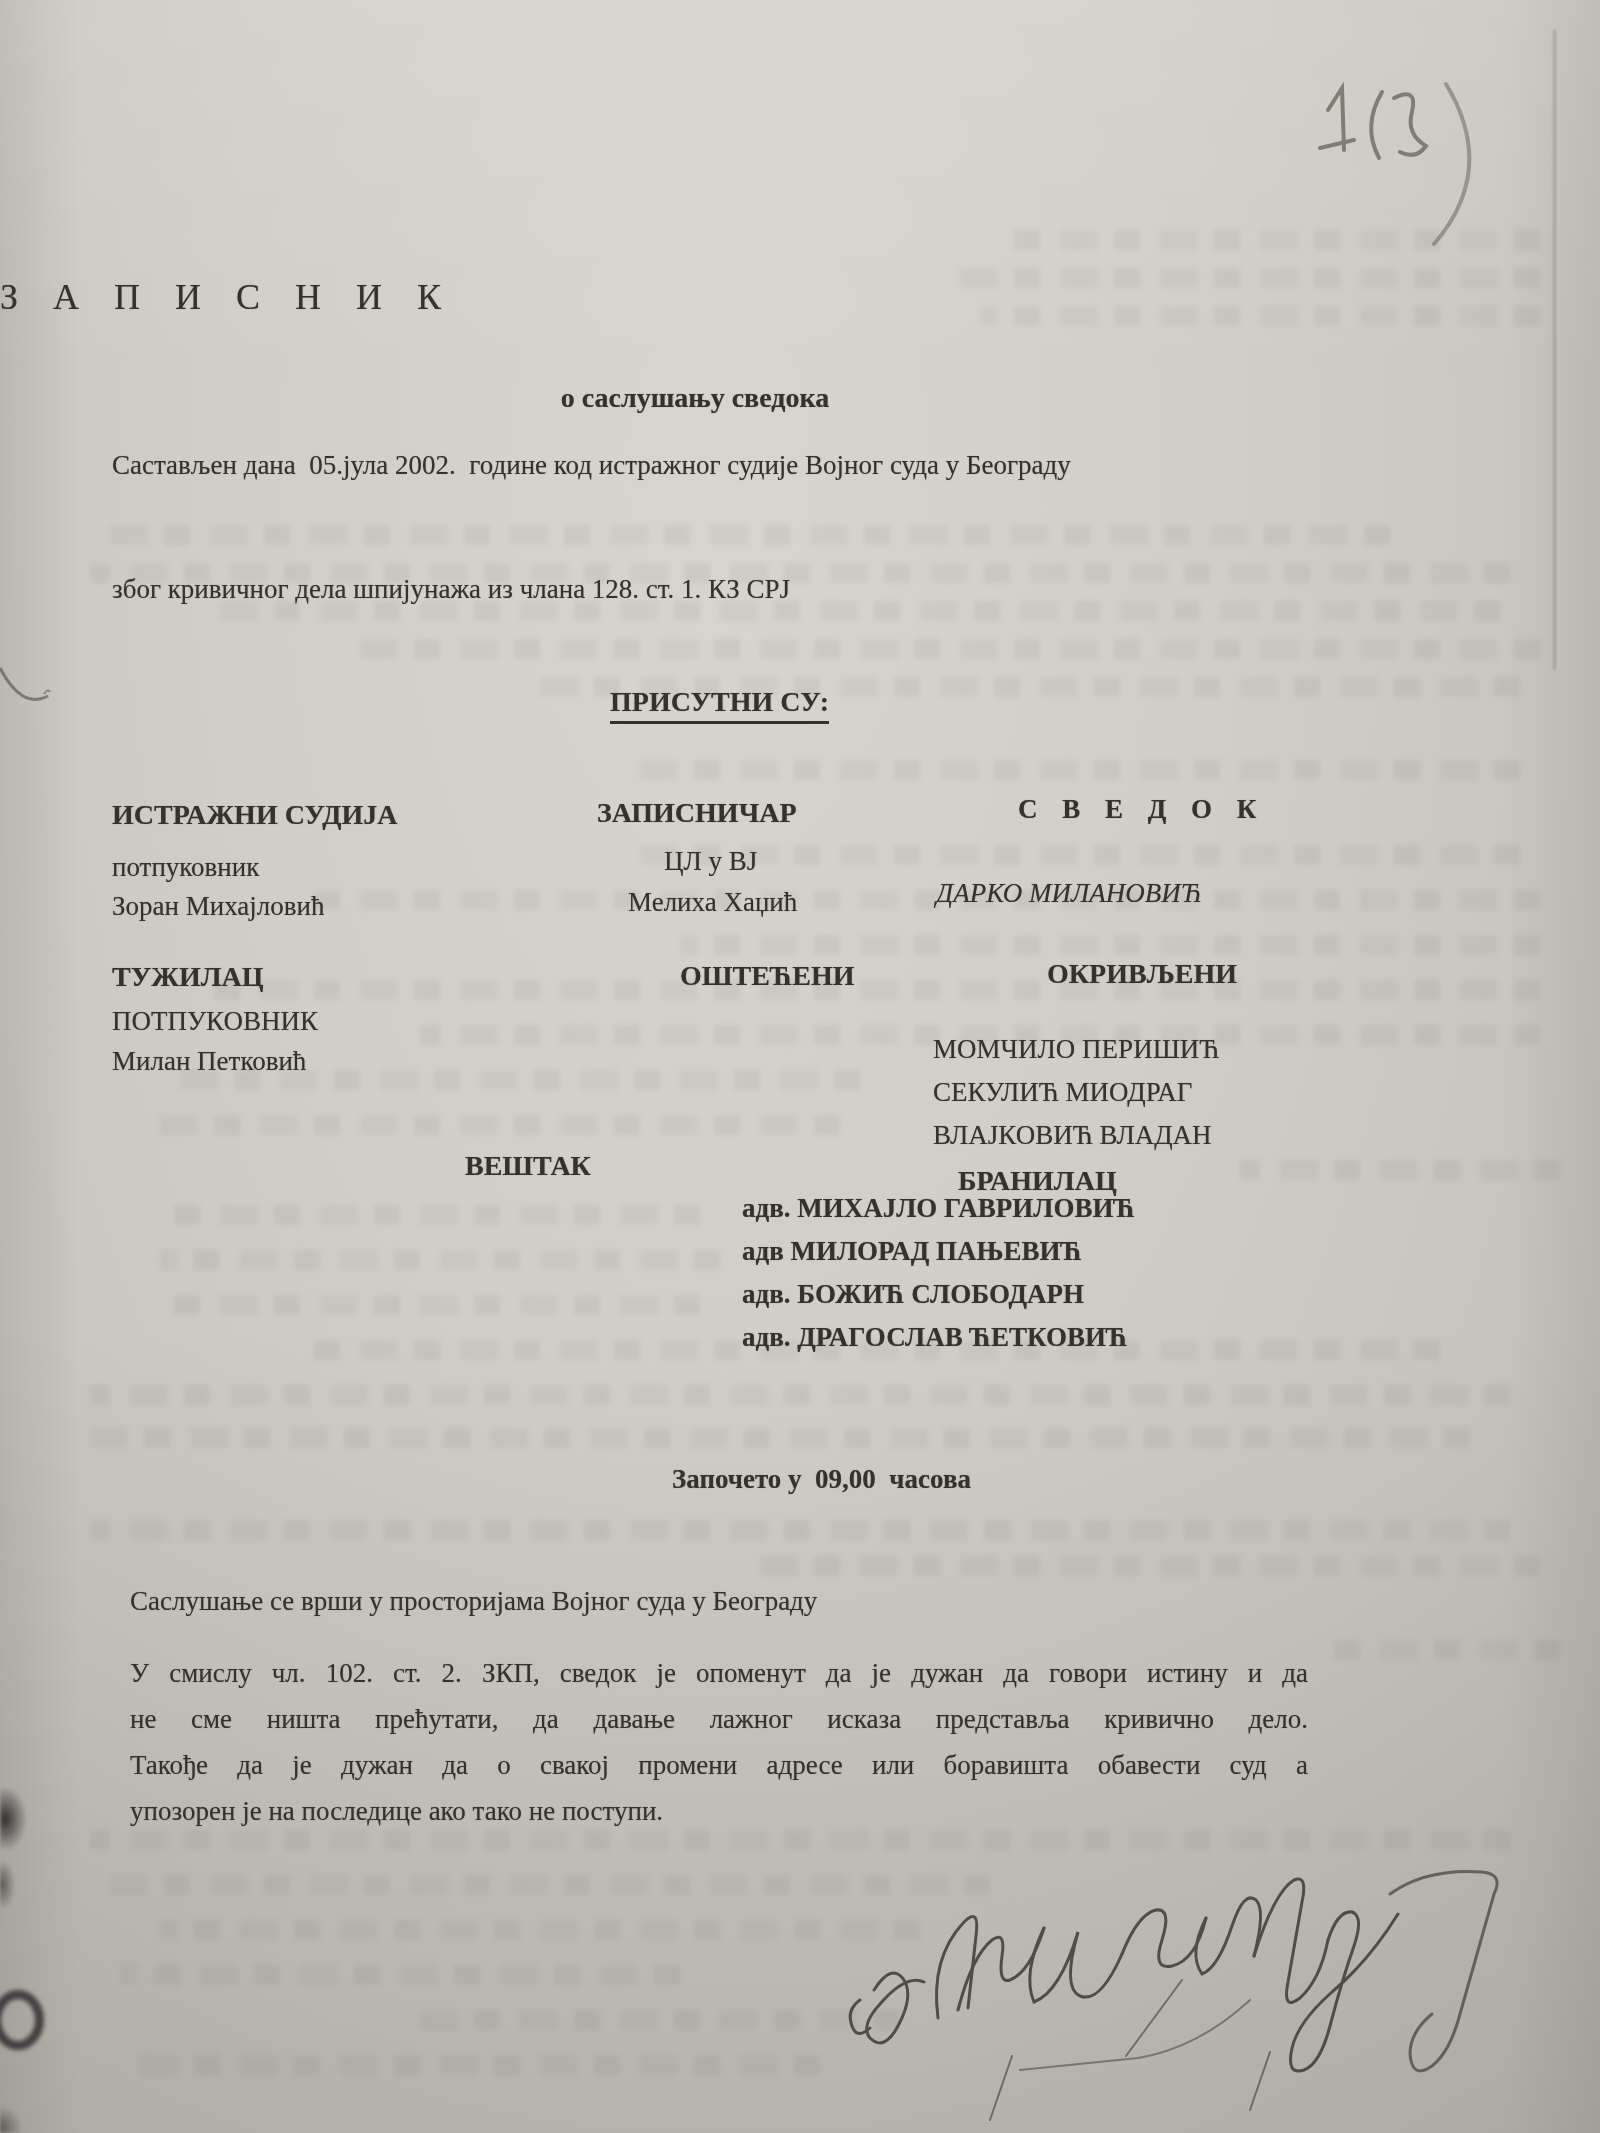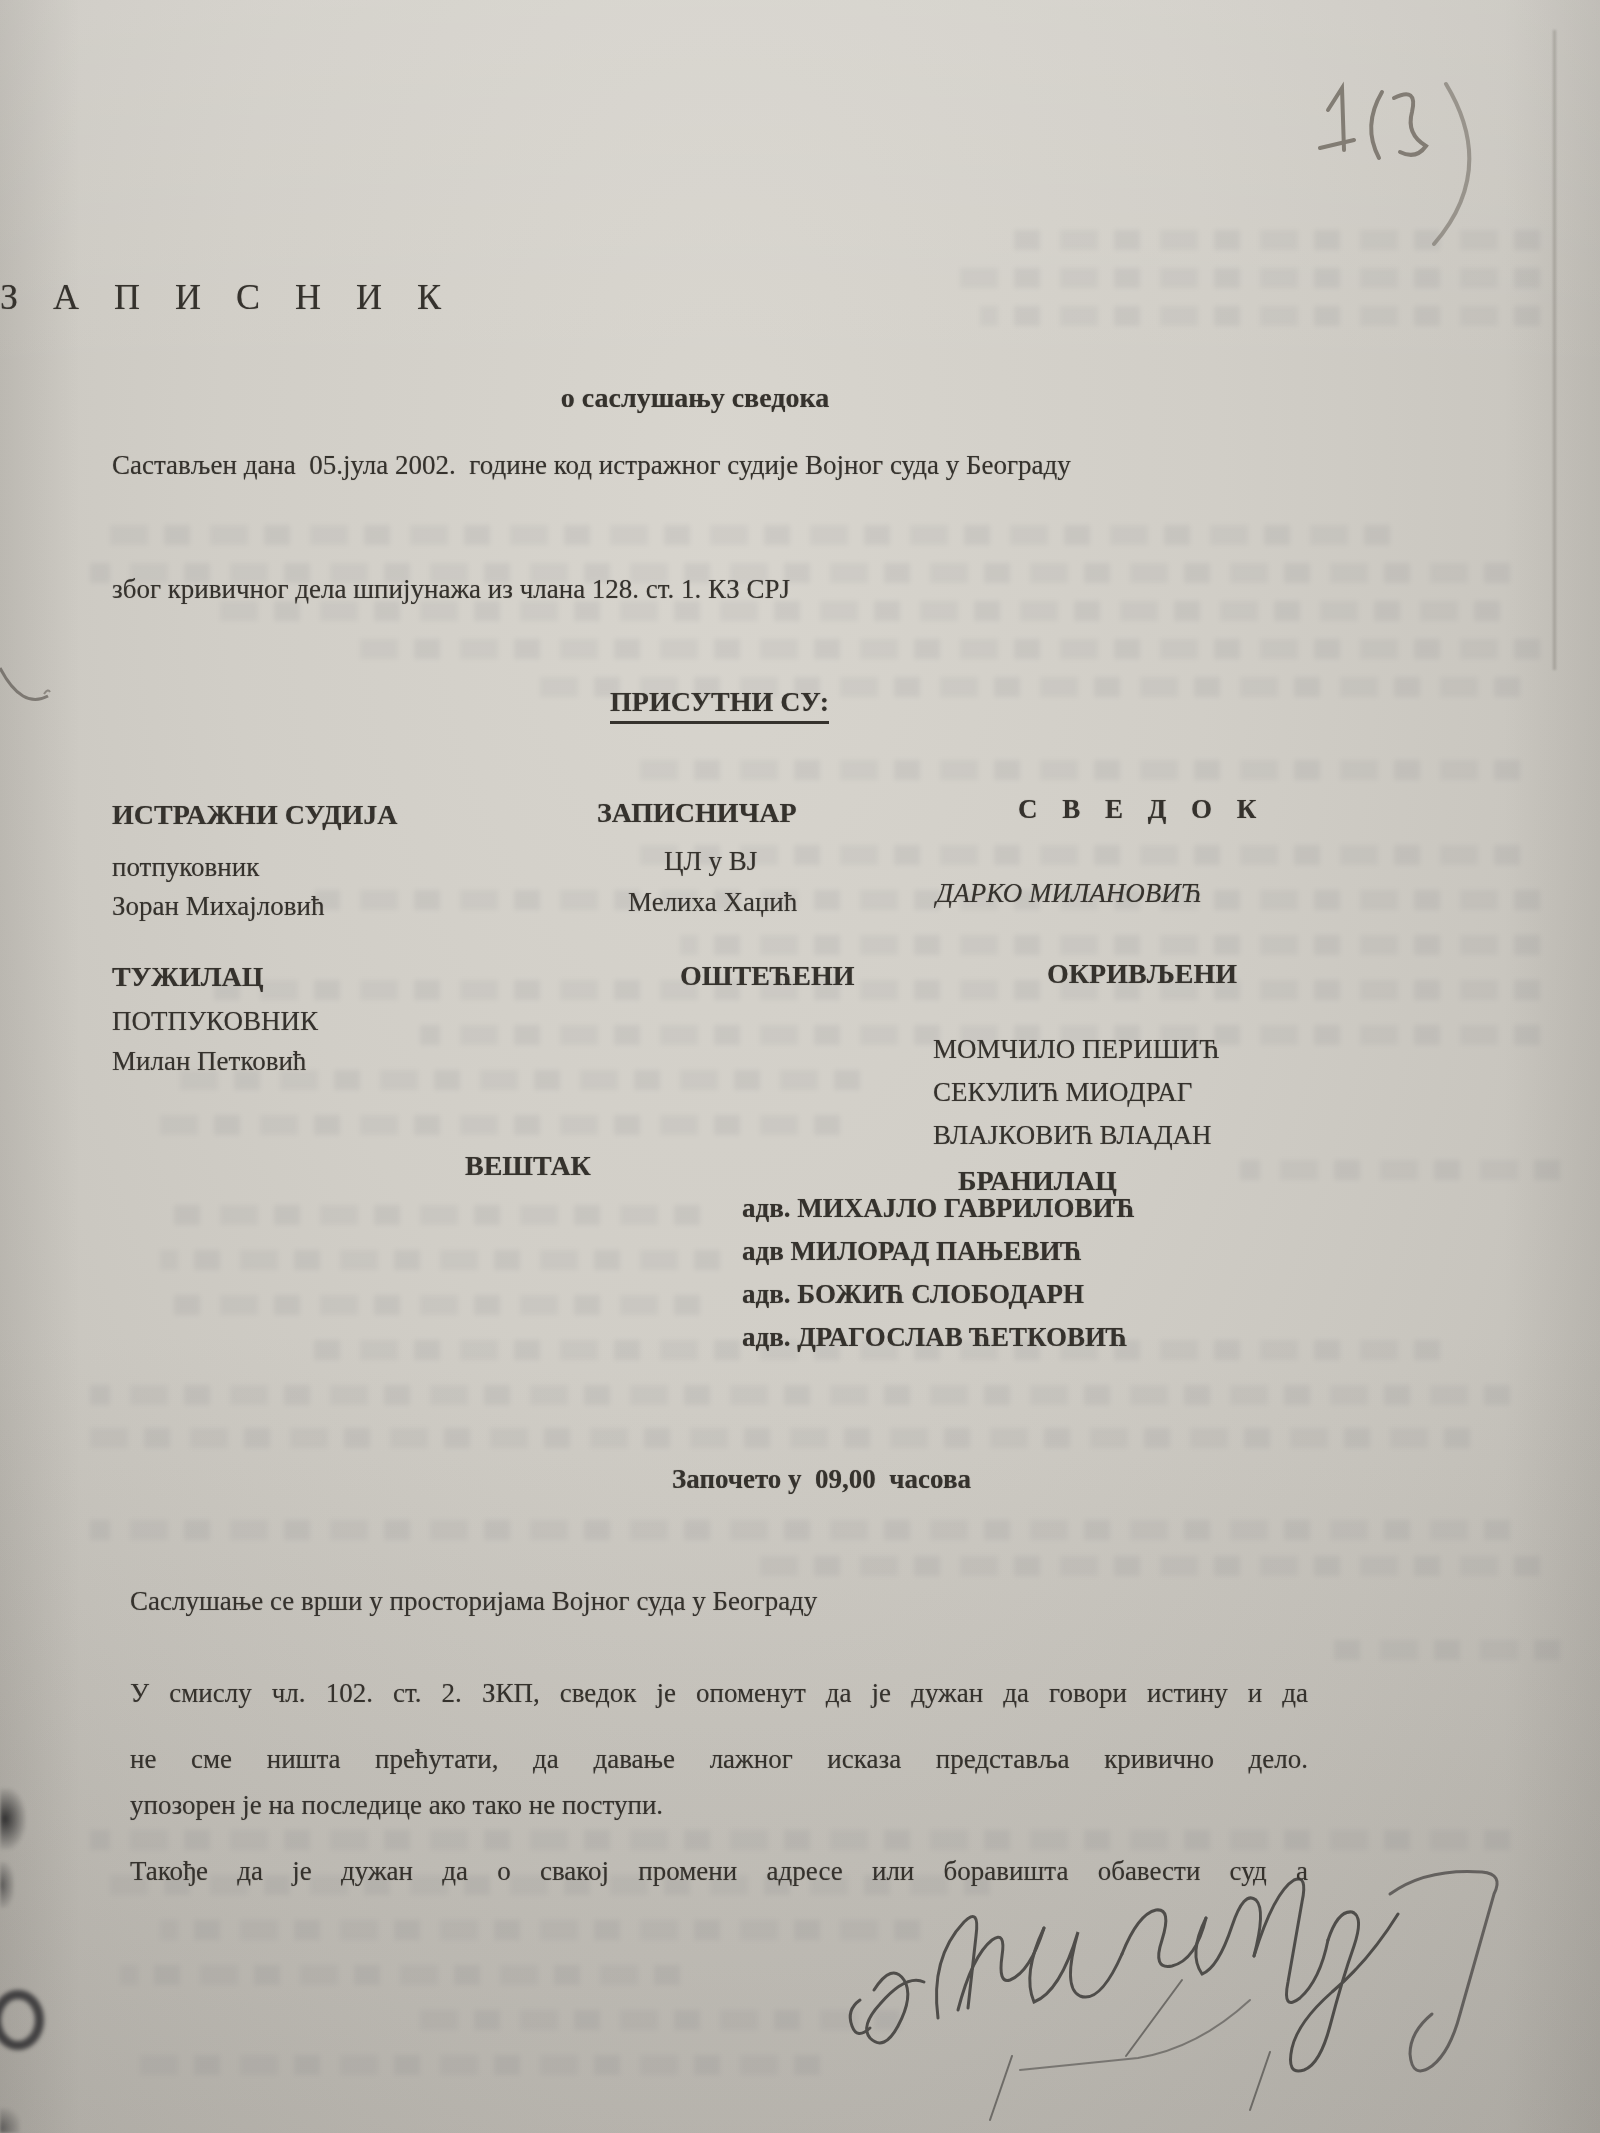--- a/index.html
+++ b/index.html
@@ -16,21 +16,21 @@
       radial-gradient(ellipse at 45% 22%, #d8d5ce 0%, #d1cec7 40%, #c8c5be 70%, #bcb9b2 100%);
   }
   .txt{position:absolute;color:#35322d;text-shadow:0 0 1px rgba(50,46,42,.45);white-space:pre;}
   .b{font-weight:bold;}
   .sz27{font-size:27px;}
   .sz28{font-size:28px;}
   .ghost{position:absolute;height:20px;opacity:.16;filter:blur(2.5px);transform:scaleX(-1);
     background:repeating-linear-gradient(90deg, rgba(95,98,110,.55) 0 26px, transparent 26px 42px, rgba(95,98,110,.42) 42px 80px, transparent 80px 100px);}
   .mark{position:absolute;}
   svg{display:block;}
-  .justl{text-align:justify;text-align-last:justify;margin-top:20px;}
+  .justl{text-align:justify;text-align-last:justify;}
   .warnline{line-height:46px;}
   .crease{position:absolute;left:1553px;top:30px;width:3px;height:640px;background:rgba(92,89,84,.28);filter:blur(1px);}
   .smudge1{position:absolute;left:0;top:1788px;width:26px;height:62px;background:radial-gradient(ellipse at 20% 50%, rgba(20,20,22,.8), rgba(20,20,22,0) 75%);filter:blur(1.5px);}
   .smudge2{position:absolute;left:0;top:1862px;width:14px;height:46px;background:radial-gradient(ellipse at 10% 50%, rgba(25,25,28,.55), rgba(25,25,28,0) 80%);filter:blur(1.5px);}
   .smudge3{position:absolute;left:-8px;top:1990px;width:52px;height:60px;border-radius:50%;
     border:9px solid rgba(22,22,25,.7);box-sizing:border-box;filter:blur(2px);}
   .smudge4{position:absolute;left:0;top:2108px;width:20px;height:25px;background:radial-gradient(ellipse at 0% 80%, rgba(22,22,25,.5), rgba(22,22,25,0) 80%);filter:blur(1.5px);}
 </style>
 </head>
 <body>
@@ -130,22 +130,22 @@
   <div class="txt b sz27" style="left:742px;top:1279px;">адв. БОЖИЋ СЛОБОДАРН</div>
   <div class="txt b sz27" style="left:742px;top:1322px;">адв. ДРАГОСЛАВ ЋЕТКОВИЋ</div>
 
   <div class="txt b sz27" style="left:672px;top:1464px;">Започето у  09,00  часова</div>
 
   <div class="txt sz27" style="left:130px;top:1586px;">Саслушање се врши у просторијама Војног суда у Београду</div>
 
   <div style="position:absolute;left:130px;top:1650px;width:1178px;">
     <div class="txt sz27 warnline justl" style="position:relative;white-space:normal;">У смислу чл. 102. ст. 2. ЗКП, сведок је опоменут да је дужан да говори истину и да</div>
     <div class="txt sz27 warnline justl" style="position:relative;white-space:normal;">не сме ништа прећутати, да давање лажног исказа представља кривично дело.</div>
+    <div class="txt sz27 warnline justl" style="position:relative;white-space:normal;">Такође да је дужан да о свакој промени адресе или боравишта обавести суд а</div>
     <div class="txt sz27 warnline" style="position:relative;white-space:normal;">упозорен је на последице ако тако не поступи.</div>
-    <div class="txt sz27 warnline justl" style="position:relative;white-space:normal;">Такође да је дужан да о свакој промени адресе или боравишта обавести суд а</div>
   </div>
 
   <svg class="mark" style="left:830px;top:1840px;" width="700" height="290" viewBox="0 0 700 290">
     <g fill="none" stroke="#3c3a38" stroke-width="3" stroke-linecap="round" opacity=".85">
       <path d="M30,160 q-14,10 -8,26 q5,14 18,2"></path>
       <path d="M44,150 q18,-28 30,-10 q10,16 -6,46 q-14,26 -28,12 q-10,-12 10,-34 q26,-30 44,-22"></path>
       <path d="M108,178 q-8,-60 26,-96 q16,-16 12,14 l-8,72"></path>
       <path d="M128,170 q14,-54 34,-70 q14,-10 10,16 q-4,28 8,24 q20,-8 34,-52"></path>
       <path d="M214,88 q-22,46 -10,74 q26,-10 44,-70 q-16,56 2,64 q20,8 42,-42"></path>
       <path d="M292,114 q16,-40 34,-44 q16,-2 6,30 q-10,30 10,26 q24,-6 34,-48"></path>

